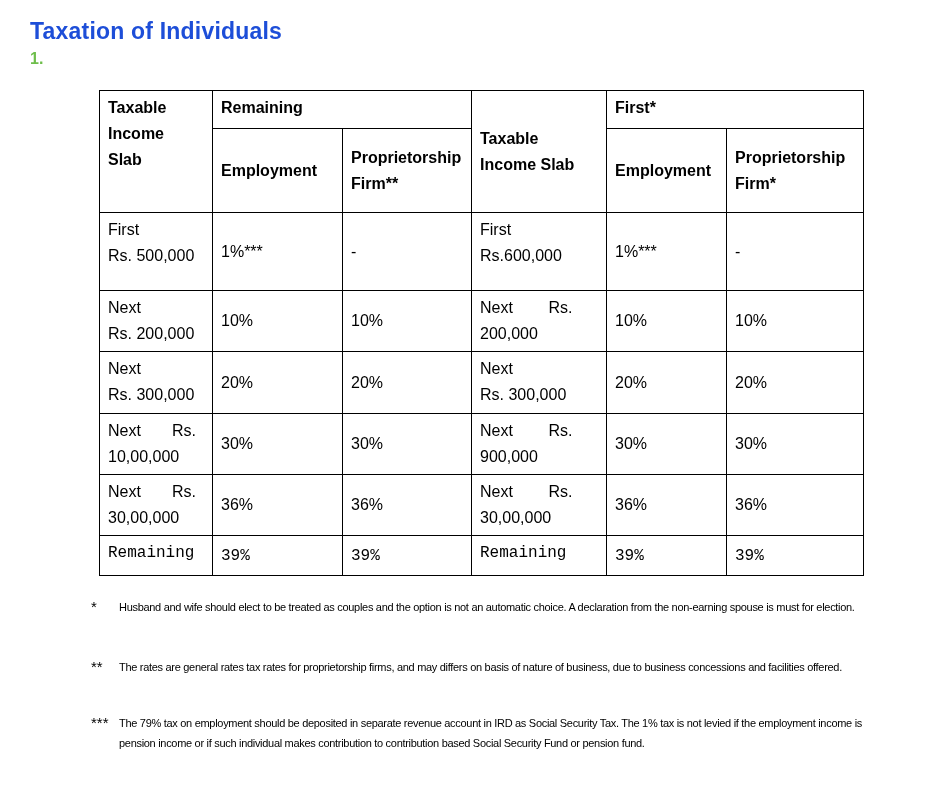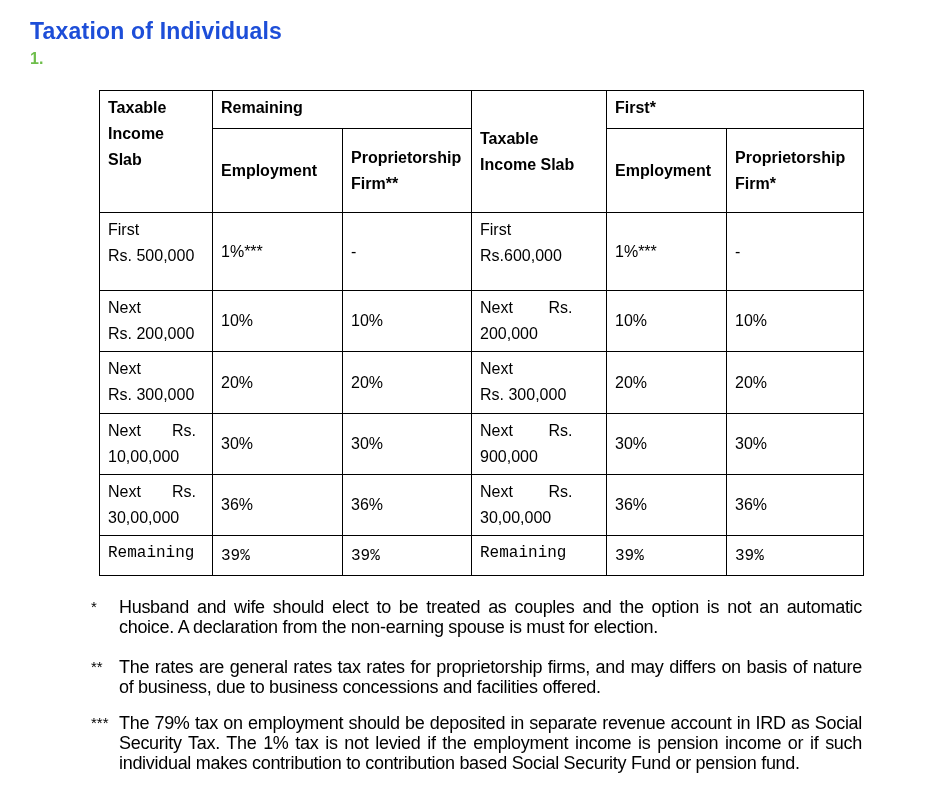--- a/index.html
+++ b/index.html
@@ -62,21 +62,21 @@
     display: flex;
   }
   .fn-marker {
     width: 28px;
     flex: 0 0 28px;
     font-size: 15px;
     line-height: 20px;
   }
   .fn-text {
     flex: 1;
-    font-size: 18px;
+    font-size: 11px;
     line-height: 20px;
     letter-spacing: -0.3px;
     text-align: justify;
   }
   .fn-1 { top: 597px; }
   .fn-2 { top: 657px; }
   .fn-3 { top: 713px; }
 </style>
 </head>
 <body>

